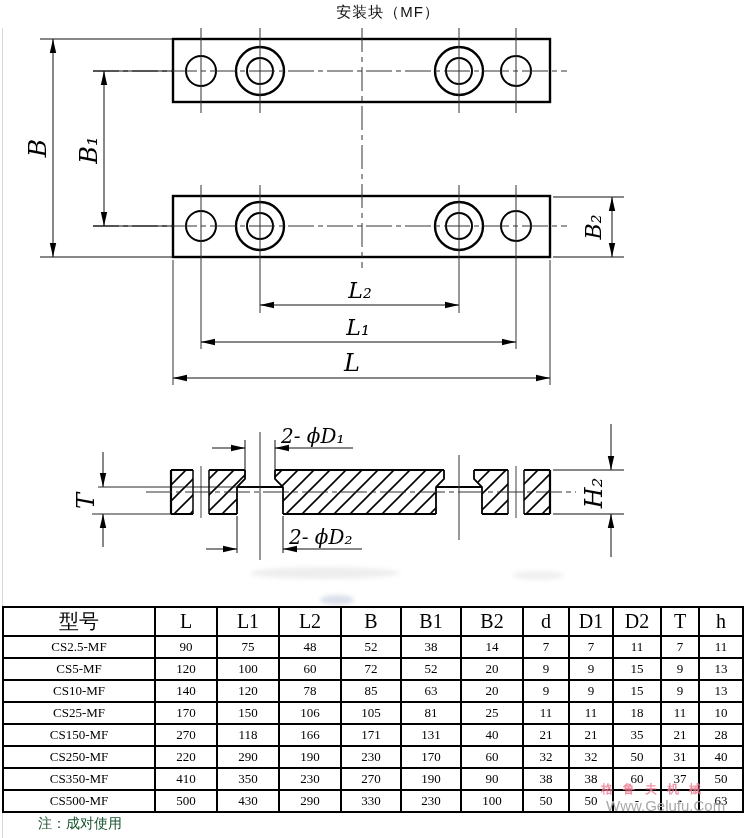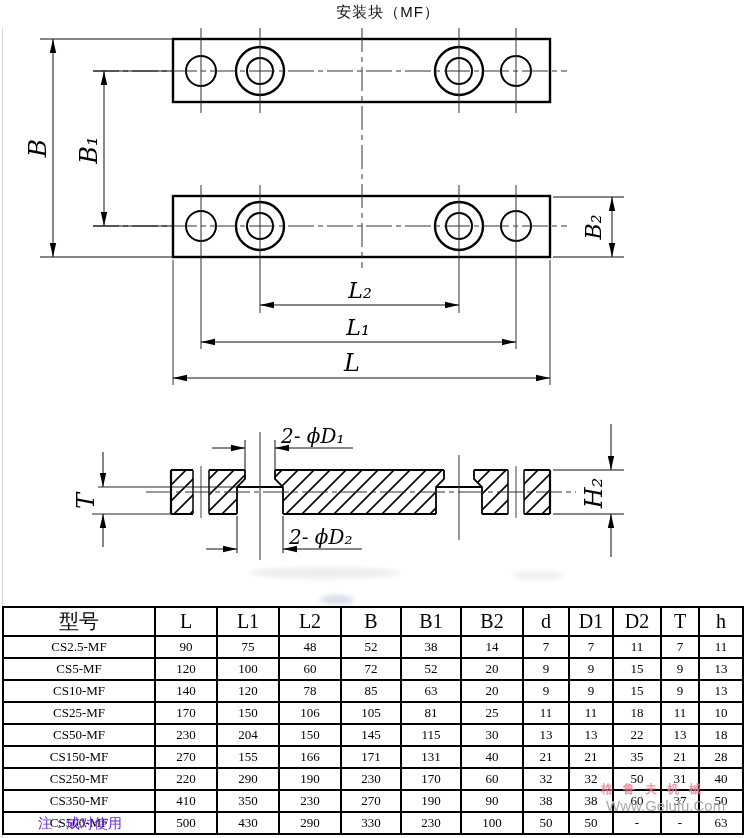--- a/index.html
+++ b/index.html
@@ -7,21 +7,21 @@
         font-family:"Liberation Sans",sans-serif;}
   #page-edge{position:absolute;left:2px;top:28px;width:1px;height:810px;background:#d8d8d8;}
   #title{position:absolute;left:288px;top:3px;width:200px;text-align:center;
          font-size:15px;color:#111;letter-spacing:1px;}
   svg text.dim{font-family:"DejaVu Serif","Liberation Serif",serif;font-style:italic;fill:#000;}
   #spec-table{position:absolute;left:2px;top:606px;border-collapse:collapse;table-layout:fixed;
         width:742px;font-family:"Liberation Serif",serif;color:#000;}
   #spec-table td,#spec-table th{border:2px solid #000;text-align:center;vertical-align:middle;
         height:20px;padding:0;font-size:13px;font-weight:normal;white-space:nowrap;overflow:hidden;}
   #spec-table th{font-size:20px;border-radius:8px;}
-  #note{position:absolute;left:38px;top:815px;font-size:14px;color:#6d28d9;}
+  #note{position:absolute;left:38px;top:815px;font-size:14px;color:#14532d;}
   #wm-brand{position:absolute;left:601px;top:781px;width:146px;font-size:12px;font-weight:bold;
         letter-spacing:10px;color:rgba(238,120,145,0.8);white-space:nowrap;}
   #wm-url{position:absolute;left:606px;top:797px;font-size:15px;color:#a9a9a9;white-space:nowrap;}
   .smudge{position:absolute;border-radius:50%;filter:blur(2px);}
   .s1{left:250px;top:567px;width:150px;height:12px;background:#bbb;opacity:.25;}
   .s2{left:512px;top:571px;width:52px;height:9px;background:#bbb;opacity:.22;}
   .s3{left:320px;top:595px;width:34px;height:10px;background:#9aa7c4;opacity:.35;}
 </style>
 </head>
 <body>
@@ -273,37 +273,23 @@
           <td>105</td>
           <td>81</td>
           <td>25</td>
           <td>11</td>
           <td>11</td>
           <td>18</td>
           <td>11</td>
           <td>10</td>
     </tr>
     <tr>
-      <td>CS50-MF</td>
-          <td>230</td>
-          <td>204</td>
-          <td>150</td>
-          <td>145</td>
-          <td>115</td>
-          <td>30</td>
-          <td>13</td>
-          <td>13</td>
-          <td>22</td>
-          <td>13</td>
-          <td>18</td>
-    </tr>
-    <tr>
       <td>CS150-MF</td>
           <td>270</td>
-          <td>155</td>
+          <td>118</td>
           <td>166</td>
           <td>171</td>
           <td>131</td>
           <td>40</td>
           <td>21</td>
           <td>21</td>
           <td>35</td>
           <td>21</td>
           <td>28</td>
     </tr>

